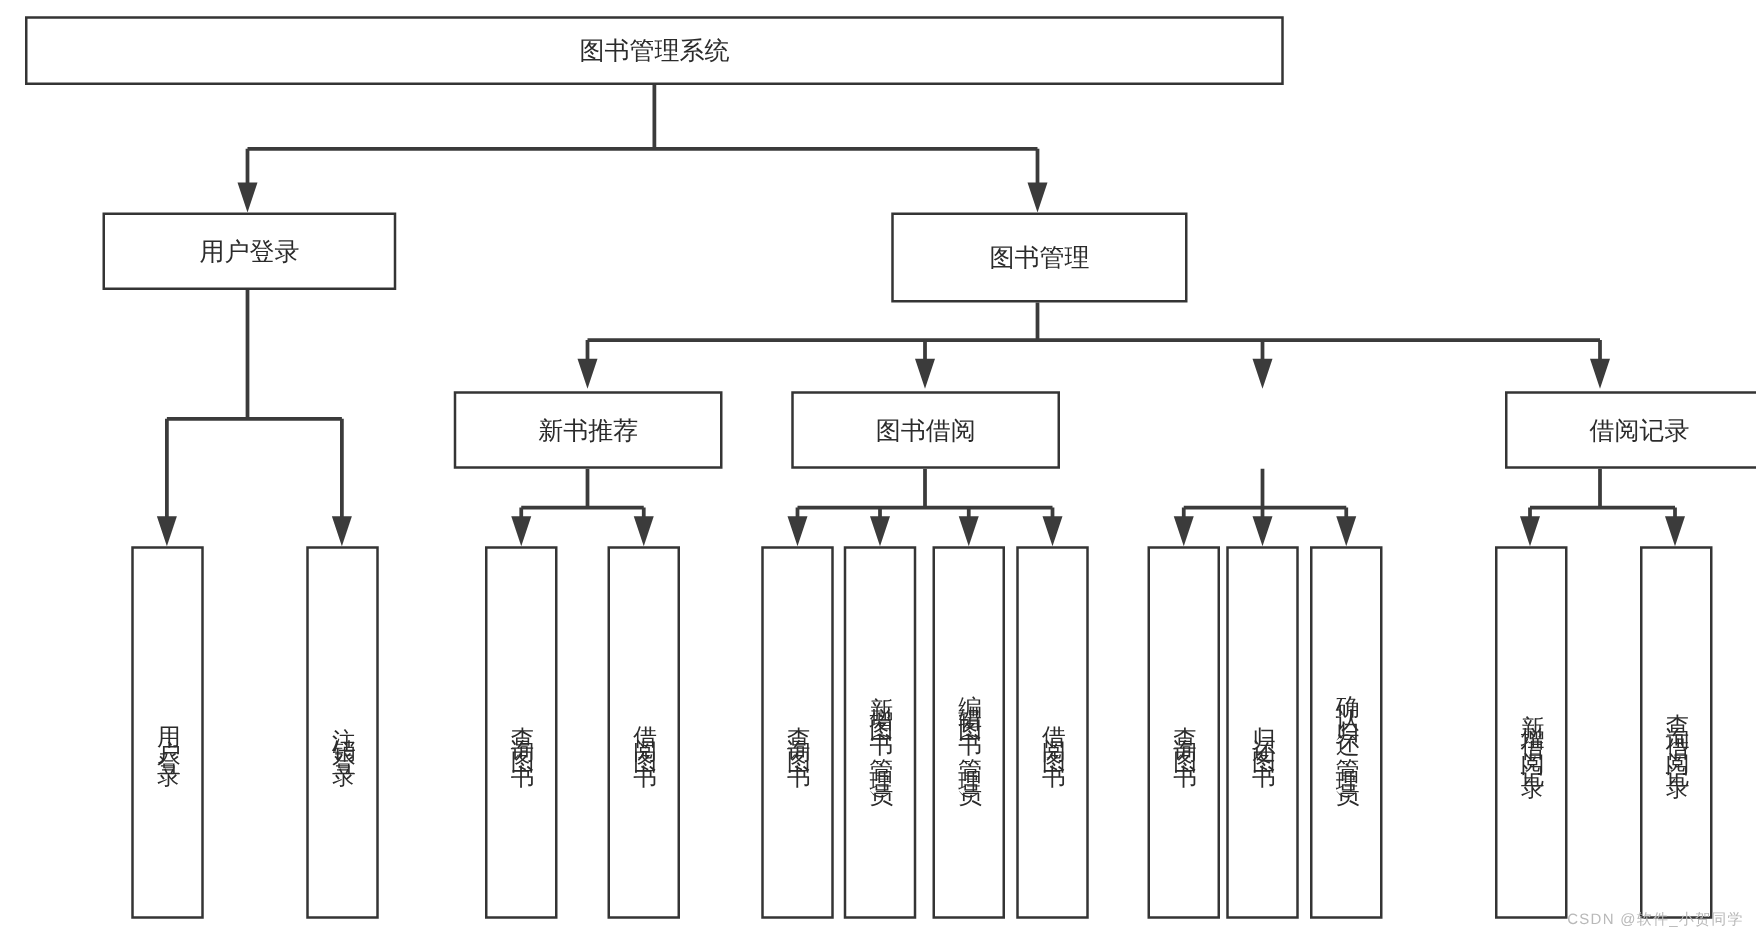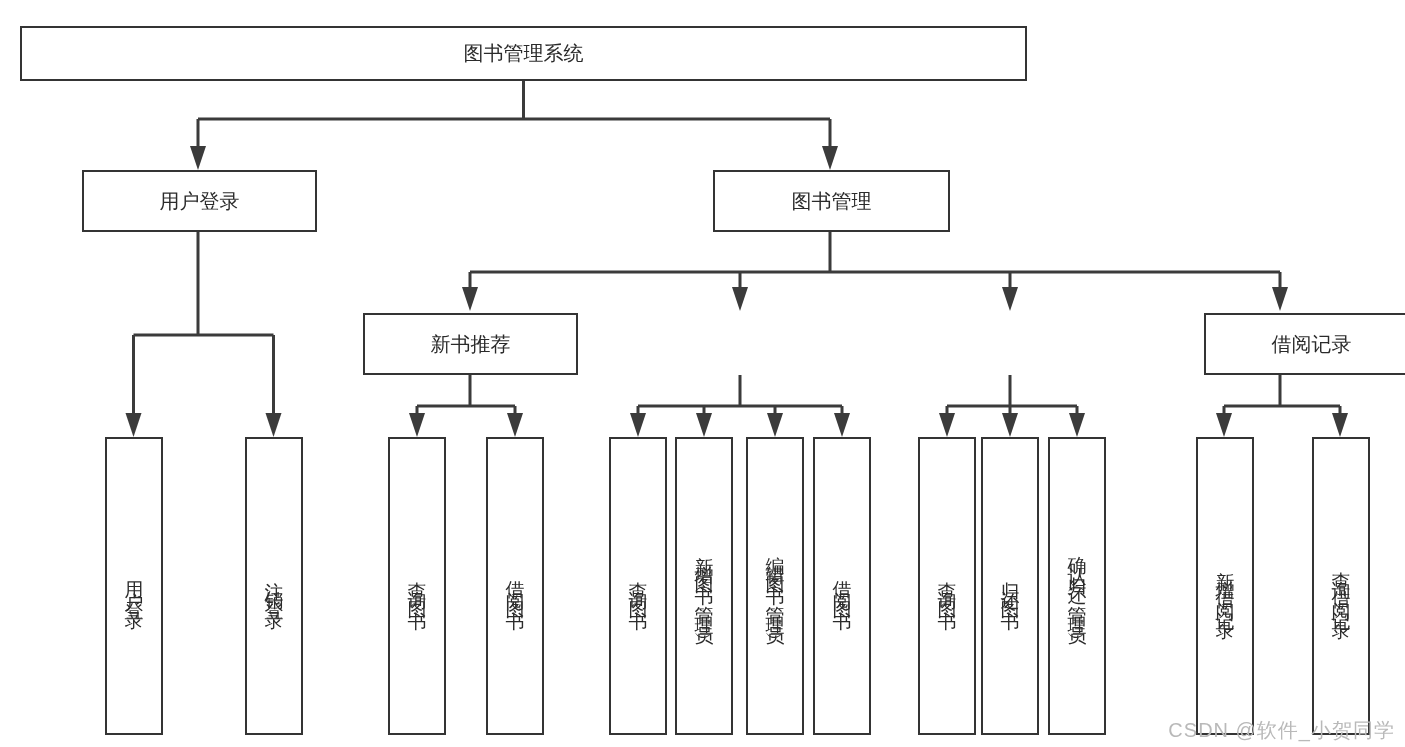--- a/index.html
+++ b/index.html
@@ -26,38 +26,38 @@
     box-sizing: border-box;
     background: #ffffff;
     border: 2.5px solid #343434;
     color: #2b2b2b;
     display: flex;
     align-items: center;
     justify-content: center;
     z-index: 2;
     font-size: 20px;
   }
-  .node.root   { left: 20px;  top: 26px;  width: 1007px; height: 55px; }
+  .node.root   { left: 20px;  top: 13px;  width: 1007px; height: 55px; }
   .node.lvl2a  { left: 82px;  top: 170px; width: 235px;  height: 62px; }
-  .node.lvl2b  { left: 713px; top: 170px; width: 237px;  height: 62px; }
+  .node.lvl2b  { left: 713px; top: 170px; width: 237px;  height: 72px; }
   .node.lvl3   { top: 313px; width: 215px; height: 62px; font-family: Liberation Serif, serif; }
   .node.leaf   { top: 437px; width: 58px;  height: 298px; }
   .vtext {
     writing-mode: vertical-rl;
     text-orientation: mixed;
     font-size: 19px;
     letter-spacing: 10px;
     color: #2b2b2b;
     white-space: nowrap;
   }
   .watermark {
     position: absolute;
     right: 10px;
     bottom: 3px;
-    font-size: 20px;
+    font-size: 12px;
     color: #b9b9b9;
     z-index: 5;
     letter-spacing: 1px;
   }
 </style>
 </head>
 <body>
 
 <div class="canvas">
 
@@ -110,20 +110,21 @@
       <polygon points="1332,413 1348,413 1340,437"></polygon>
     </g>
   </svg>
 
   <div class="node root">图书管理系统</div>
 
   <div class="node lvl2a">用户登录</div>
   <div class="node lvl2b">图书管理</div>
 
   <div class="node lvl3" style="left:363px">新书推荐</div>
+  <div class="node lvl3" style="left:633px">图书借阅</div>
   <div class="node lvl3" style="left:1204px">借阅记录</div>
 
   <div class="node leaf" style="left:105px">
     <span class="vtext">用户登录</span>
   </div>
   <div class="node leaf" style="left:245px">
     <span class="vtext">注销登录</span>
   </div>
   <div class="node leaf" style="left:388px">
     <span class="vtext">查询图书</span>

